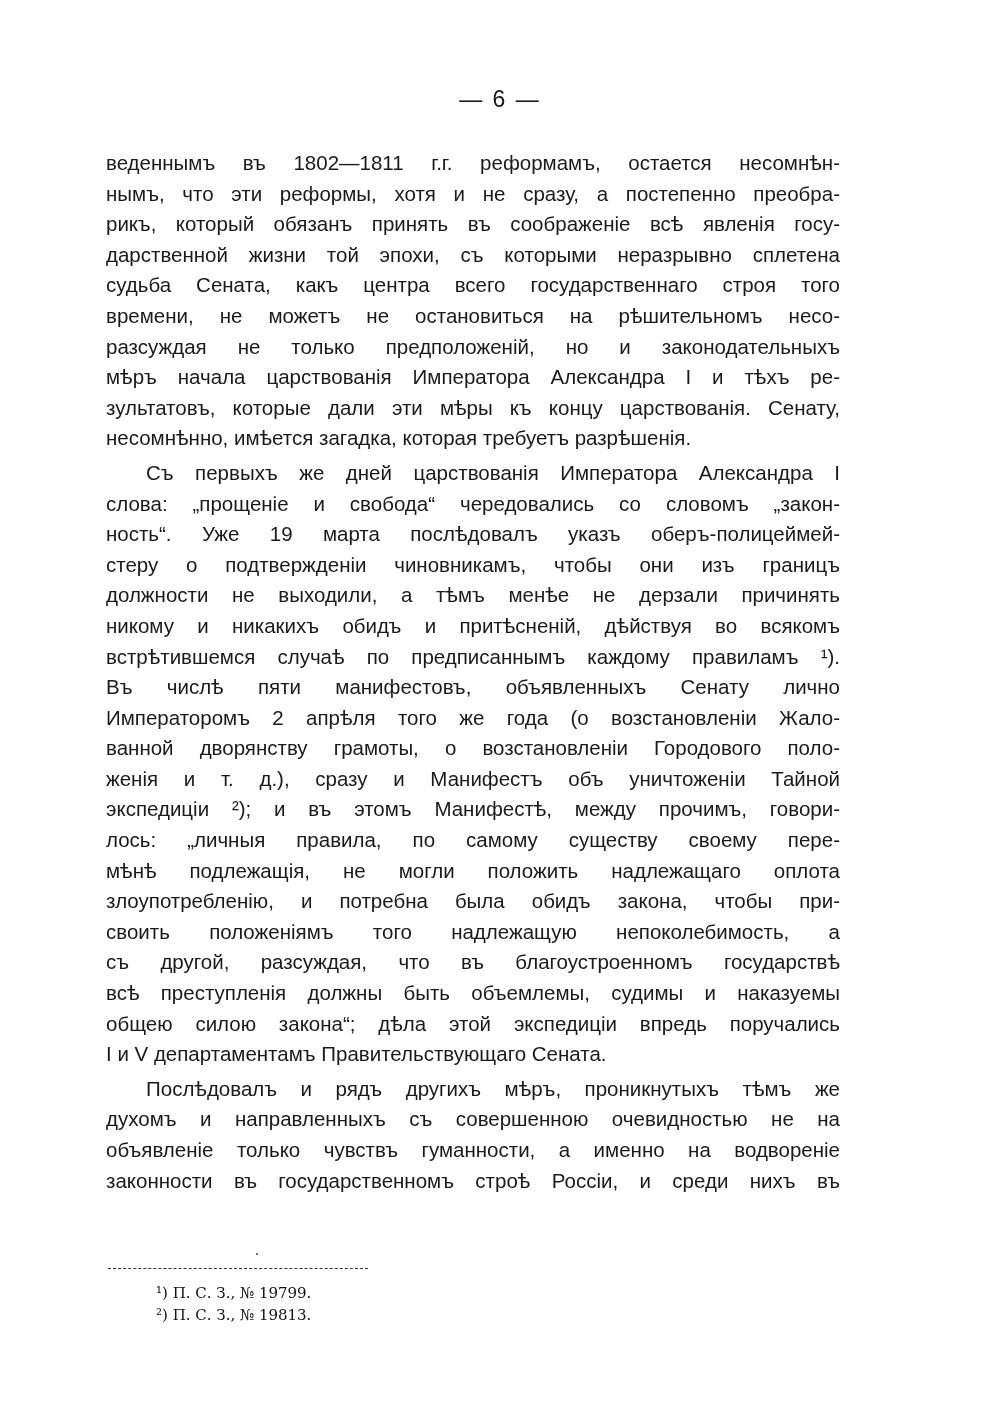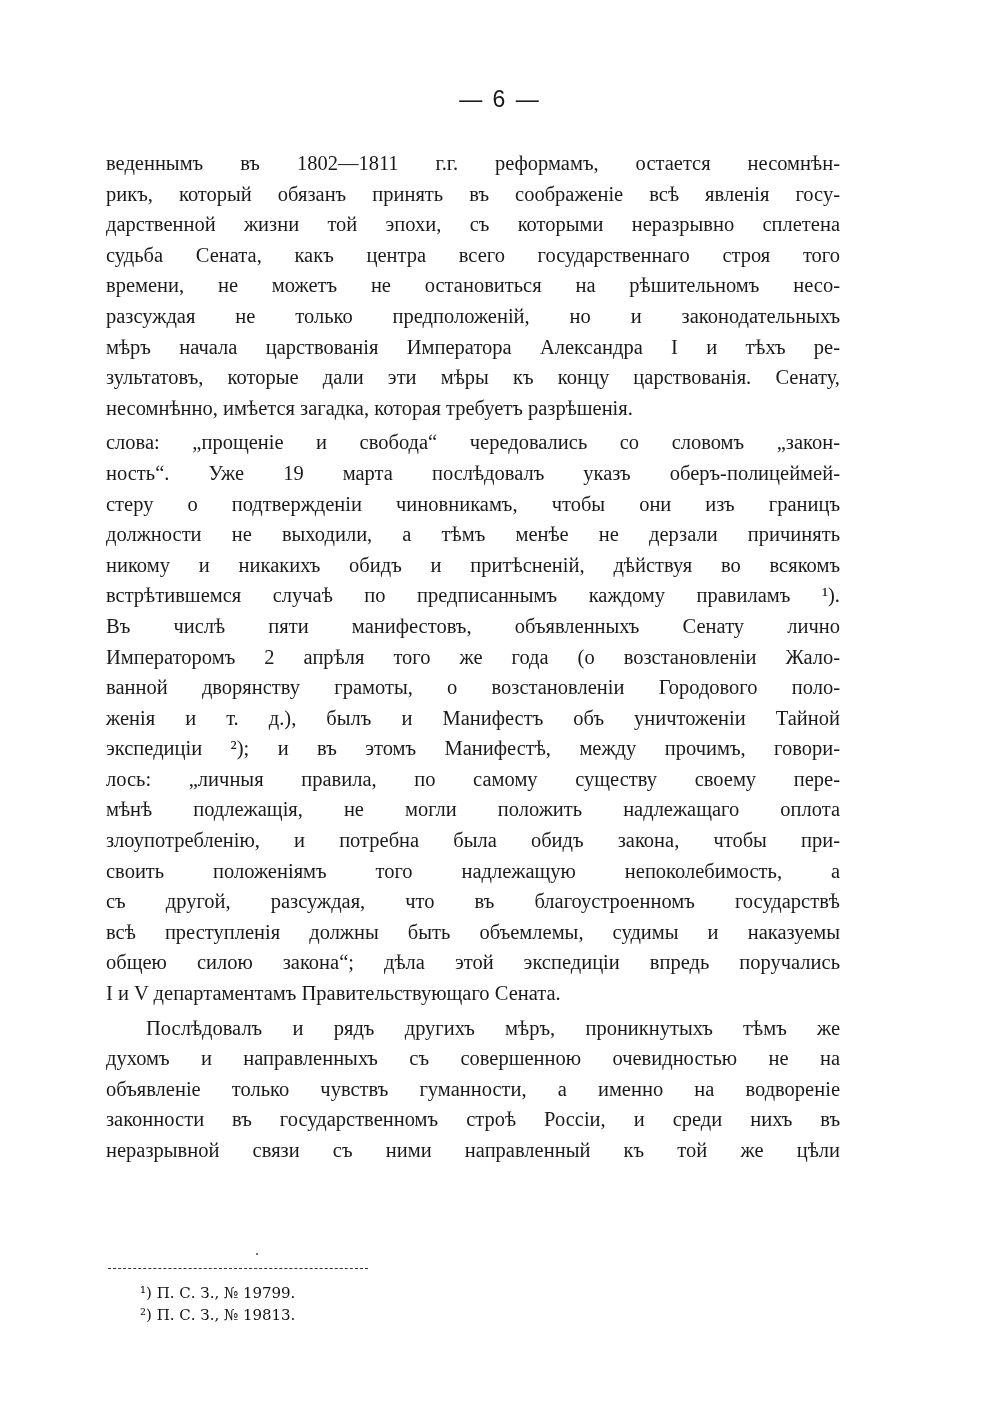--- a/index.html
+++ b/index.html
@@ -50,98 +50,98 @@
     }
     .para-gap {
       height: 4px;
     }
     .line .inner {
       display: inline-block;
       width: 100%;
       text-align: justify;
       text-align-last: inherit;
       white-space: normal;
-      font-family: Liberation Serif, serif;
     }
     .footnote-rule {
       position: absolute;
       left: 108px;
       top: 1268px;
       width: 260px;
       height: 0;
       border-top: 1.5px dashed #333;
     }
     .footnote-dot {
       position: absolute;
       left: 256px;
       top: 1253px;
       width: 2px;
       height: 2px;
       background: #444;
       border-radius: 1px;
     }
     .footnotes {
       position: absolute;
-      left: 140px;
+      left: 156px;
       top: 1282px;
       font-family: "DejaVu Serif", serif;
       font-size: 15px;
       line-height: 22px;
       color: #111;
     }
   </style>
 </head>
 <body>
 
 <div class="page-number">— 6 —</div>
 
 <div class="body-text">
 
   <div>
     <span class="line"><span class="inner">веденнымъ въ 1802—1811 г.г. реформамъ, остается несомнѣн-</span></span>
+    <span class="line"><span class="inner">нымъ, что эти реформы, хотя и не сразу, а постепенно преобра-</span></span>
     <span class="line"><span class="inner">рикъ, который обязанъ принять въ соображеніе всѣ явленія госу-</span></span>
     <span class="line"><span class="inner">дарственной жизни той эпохи, съ которыми неразрывно сплетена</span></span>
     <span class="line"><span class="inner">судьба Сената, какъ центра всего государственнаго строя того</span></span>
     <span class="line"><span class="inner">времени, не можетъ не остановиться на рѣшительномъ несо-</span></span>
     <span class="line"><span class="inner">разсуждая не только предположеній, но и законодательныхъ</span></span>
     <span class="line"><span class="inner">мѣръ начала царствованія Императора Александра I и тѣхъ ре-</span></span>
     <span class="line"><span class="inner">зультатовъ, которые дали эти мѣры къ концу царствованія. Сенату,</span></span>
     <span class="line last"><span class="inner">несомнѣнно, имѣется загадка, которая требуетъ разрѣшенія.</span></span>
   </div>
   <div class="para-gap"></div>
 
   <div>
+    <span class="line indent"><span class="inner">Съ первыхъ же дней царствованія Императора Александра I</span></span>
     <span class="line"><span class="inner">слова: „прощеніе и свобода“ чередовались со словомъ „закон-</span></span>
     <span class="line"><span class="inner">ность“. Уже 19 марта послѣдовалъ указъ оберъ-полицеймей-</span></span>
     <span class="line"><span class="inner">стеру о подтвержденіи чиновникамъ, чтобы они изъ границъ</span></span>
     <span class="line"><span class="inner">должности не выходили, а тѣмъ менѣе не дерзали причинять</span></span>
     <span class="line"><span class="inner">никому и никакихъ обидъ и притѣсненій, дѣйствуя во всякомъ</span></span>
     <span class="line"><span class="inner">встрѣтившемся случаѣ по предписаннымъ каждому правиламъ ¹).</span></span>
     <span class="line"><span class="inner">Въ числѣ пяти манифестовъ, объявленныхъ Сенату лично</span></span>
     <span class="line"><span class="inner">Императоромъ 2 апрѣля того же года (о возстановленіи Жало-</span></span>
     <span class="line"><span class="inner">ванной дворянству грамоты, о возстановленіи Городового поло-</span></span>
-    <span class="line"><span class="inner">женія и т. д.), былъ и Манифестъ объ уничтоженіи Тайной</span></span>
+    <span class="line"><span class="inner">женія и т. д.), сразу и Манифестъ объ уничтоженіи Тайной</span></span>
     <span class="line"><span class="inner">экспедиціи ²); и въ этомъ Манифестѣ, между прочимъ, говори-</span></span>
     <span class="line"><span class="inner">лось: „личныя правила, по самому существу своему пере-</span></span>
     <span class="line"><span class="inner">мѣнѣ подлежащія, не могли положить надлежащаго оплота</span></span>
     <span class="line"><span class="inner">злоупотребленію, и потребна была обидъ закона, чтобы при-</span></span>
     <span class="line"><span class="inner">своить положеніямъ того надлежащую непоколебимость, а</span></span>
     <span class="line"><span class="inner">съ другой, разсуждая, что въ благоустроенномъ государствѣ</span></span>
     <span class="line"><span class="inner">всѣ преступленія должны быть объемлемы, судимы и наказуемы</span></span>
     <span class="line"><span class="inner">общею силою закона“; дѣла этой экспедиціи впредь поручались</span></span>
     <span class="line last"><span class="inner">I и V департаментамъ Правительствующаго Сената.</span></span>
   </div>
   <div class="para-gap"></div>
 
   <div>
     <span class="line indent"><span class="inner">Послѣдовалъ и рядъ другихъ мѣръ, проникнутыхъ тѣмъ же</span></span>
     <span class="line"><span class="inner">духомъ и направленныхъ съ совершенною очевидностью не на</span></span>
     <span class="line"><span class="inner">объявленіе только чувствъ гуманности, а именно на водвореніе</span></span>
     <span class="line"><span class="inner">законности въ государственномъ строѣ Россіи, и среди нихъ въ</span></span>
-    <span class="line"><span class="inner">неразрывной связи съ ними направленный къ той же цѣли</span></span>
   </div>
 </div>
 
 <div class="footnote-dot"></div>
 <div class="footnote-rule"></div>
 
 <div class="footnotes">
   <div class="footnote">
     <span>¹)</span>
     <span>П. С. З., № 19799.</span>

